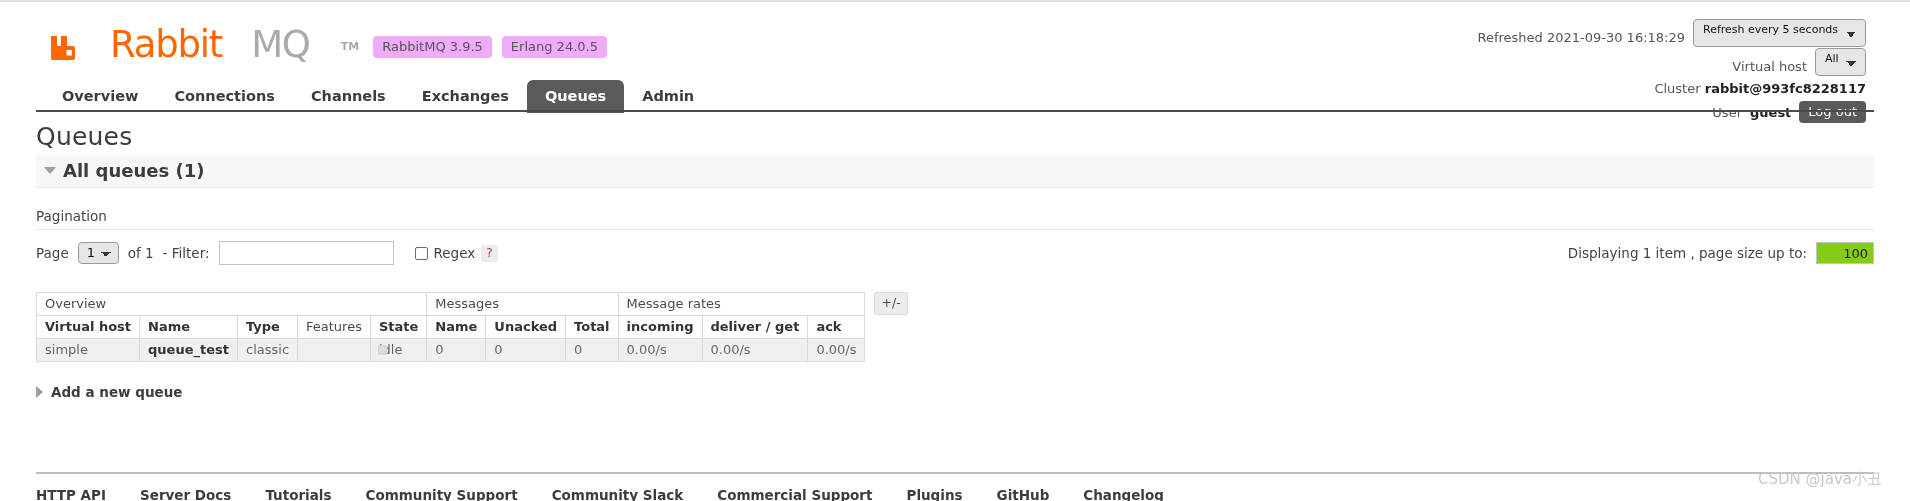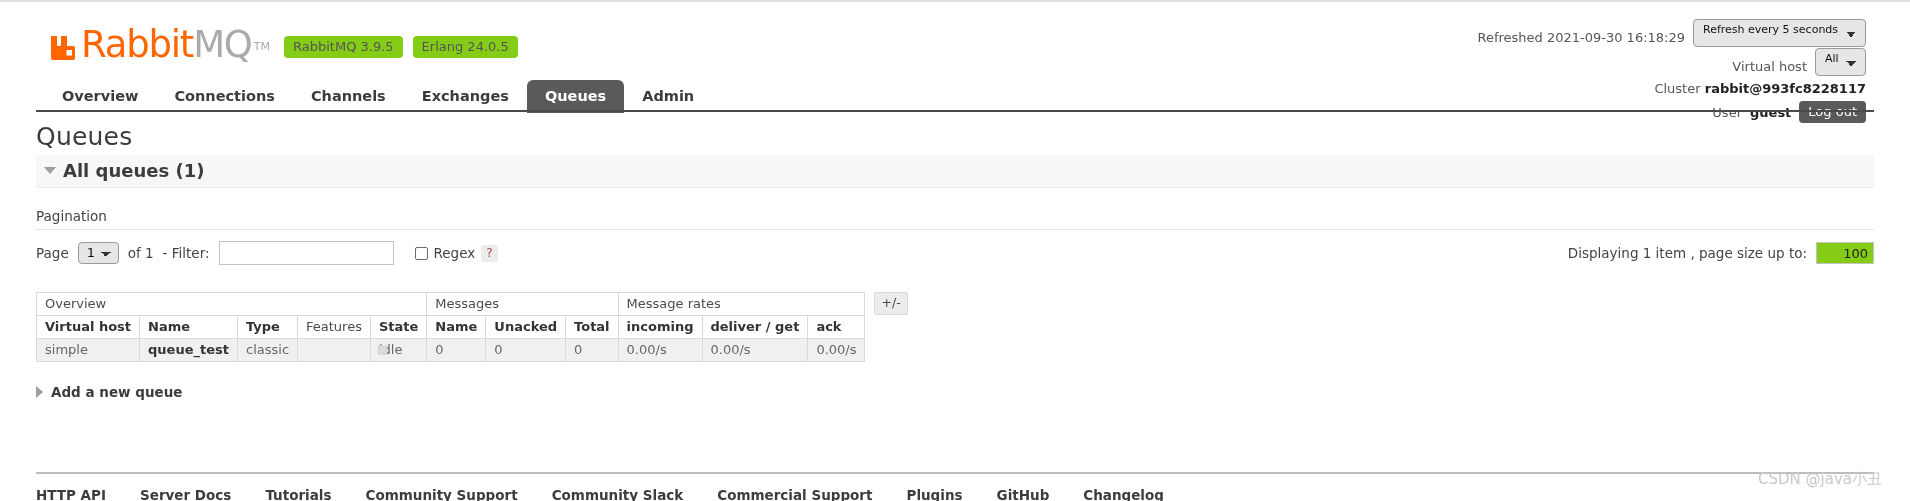--- a/index.html
+++ b/index.html
@@ -29,20 +29,21 @@
     position: absolute;
     left: 48px; top: 24px;
     display: flex;
     align-items: flex-end;
     gap: 14px;
   }
   .logo {
     display: flex;
     align-items: center;
     text-decoration: none;
+    gap: 29px;
   }
   .logo-mark {
     width: 30px; height: 32px;
     position: relative;
     margin-right: 3px;
   }
   .logo-mark svg { display: block; }
   .logo-rabbit {
     font-size: 37px;
     letter-spacing: -1.2px;
@@ -56,28 +57,29 @@
     color: #aaaaaa;
     font-weight: 400;
     line-height: 1;
   }
   .logo-tm {
     font-size: 11px;
     color: #aaaaaa;
     align-self: flex-start;
     margin-top: 14px;
     margin-left: 2px;
+    font-weight: bold;
   }
   .version-badges {
     display: flex;
     gap: 10px;
     padding-bottom: 5px;
   }
   .vbadge {
-    background: #84cc16;
+    background: #f0abfc;
     color: #555;
     font-size: 13px;
     padding: 3px 9px 4px 9px;
     border-radius: 4px;
     white-space: nowrap;
   }
 
   
   .status-block {
     position: absolute;

